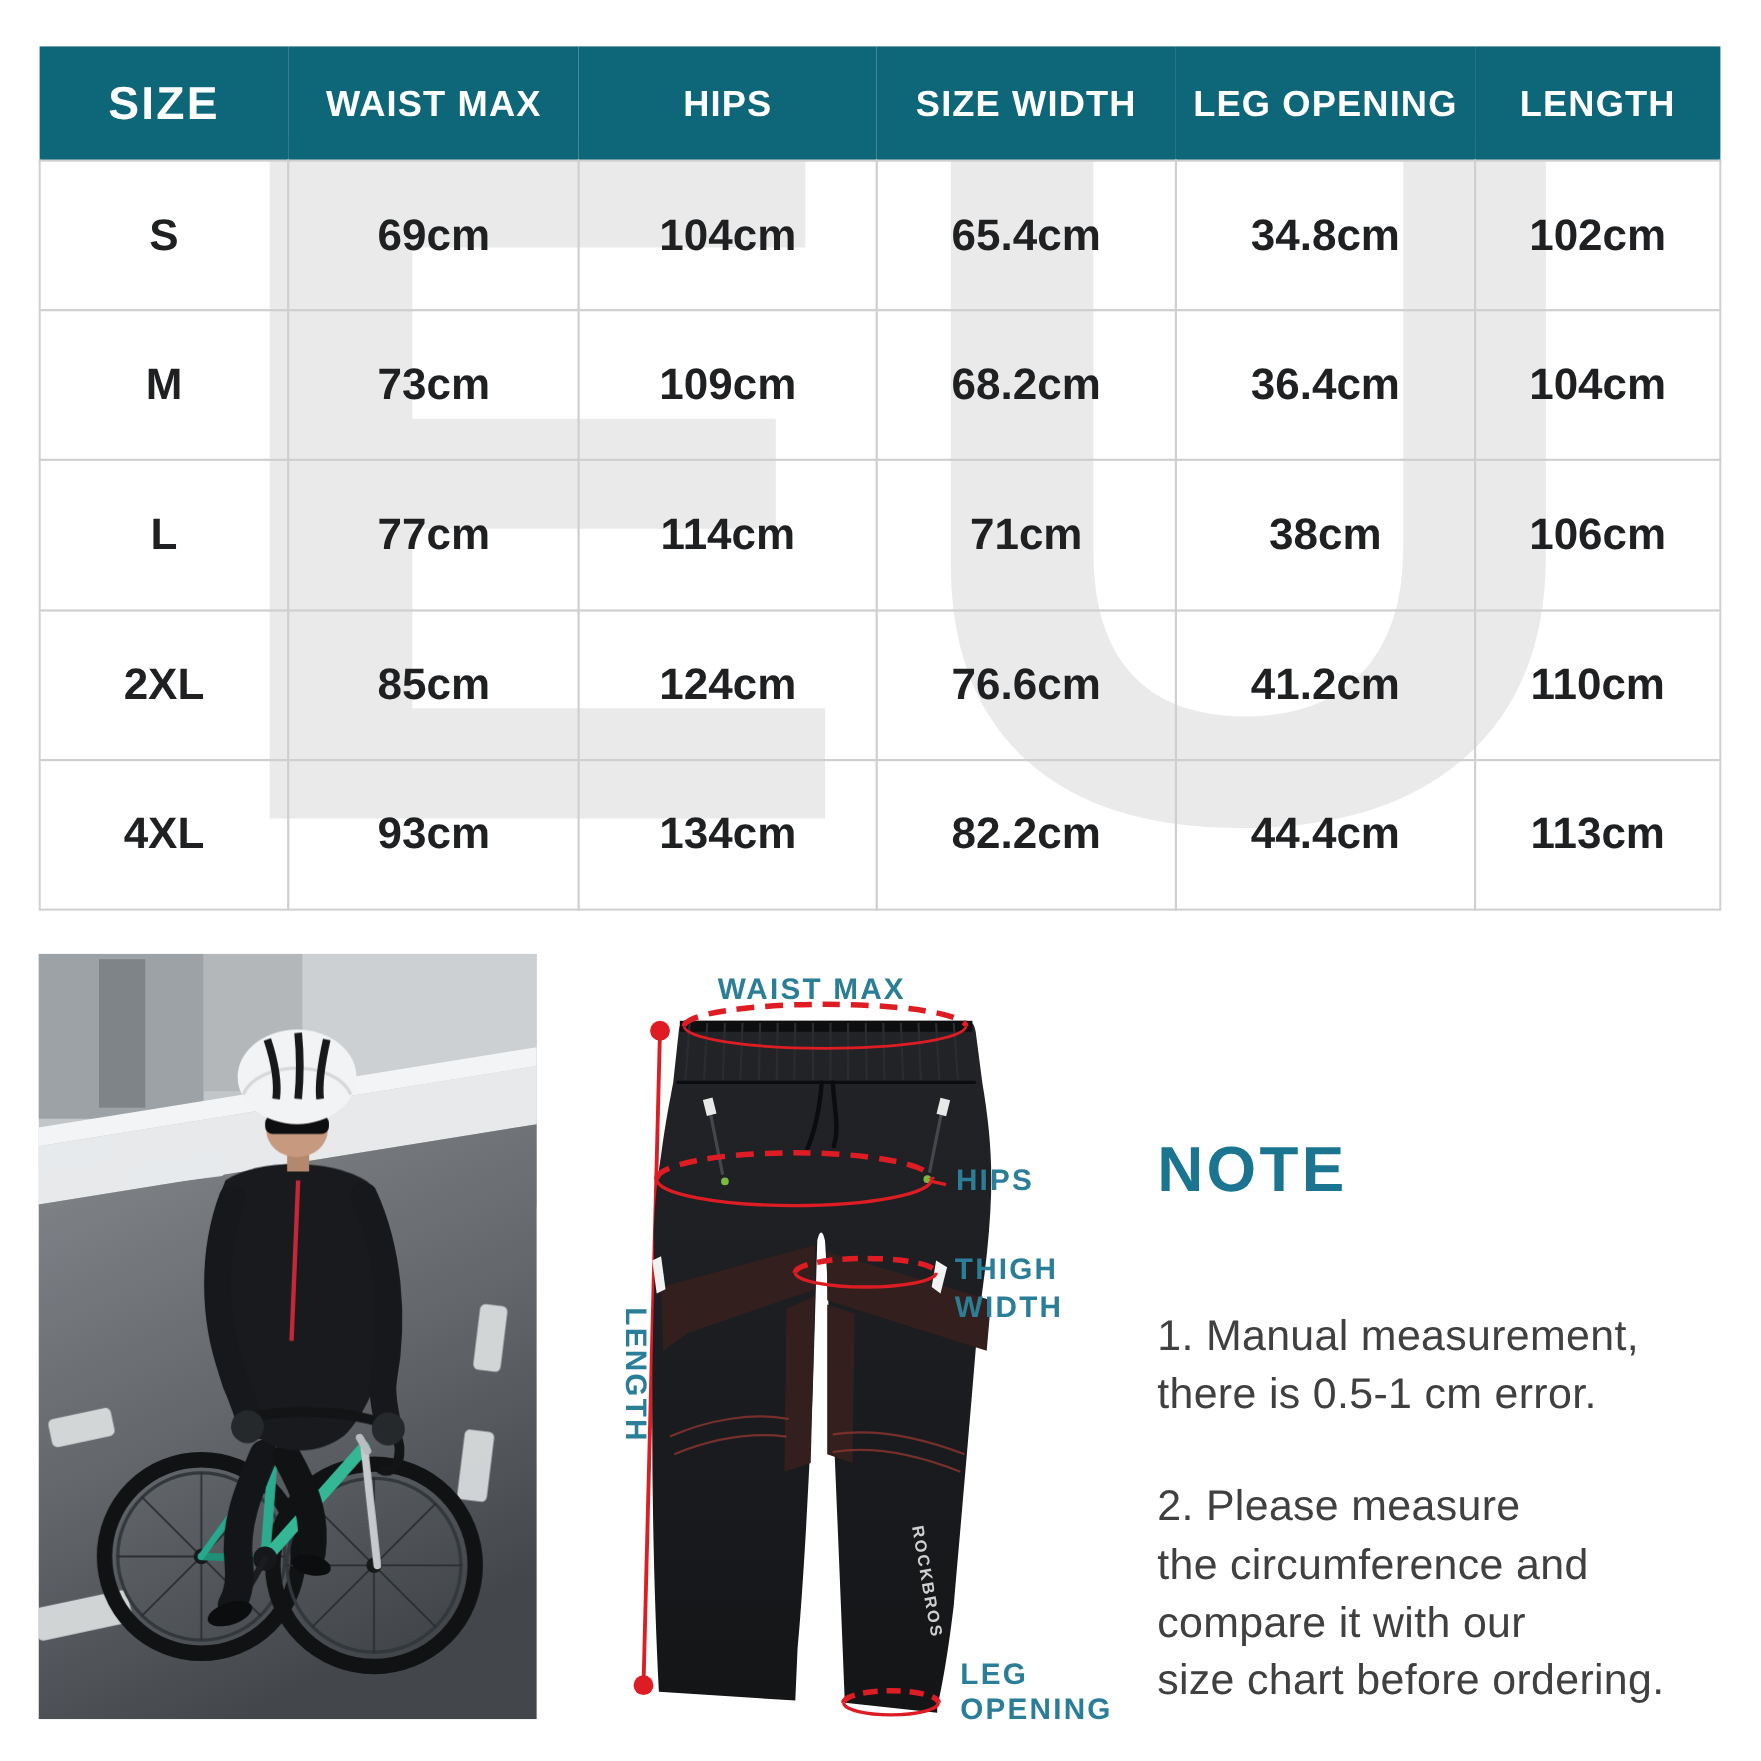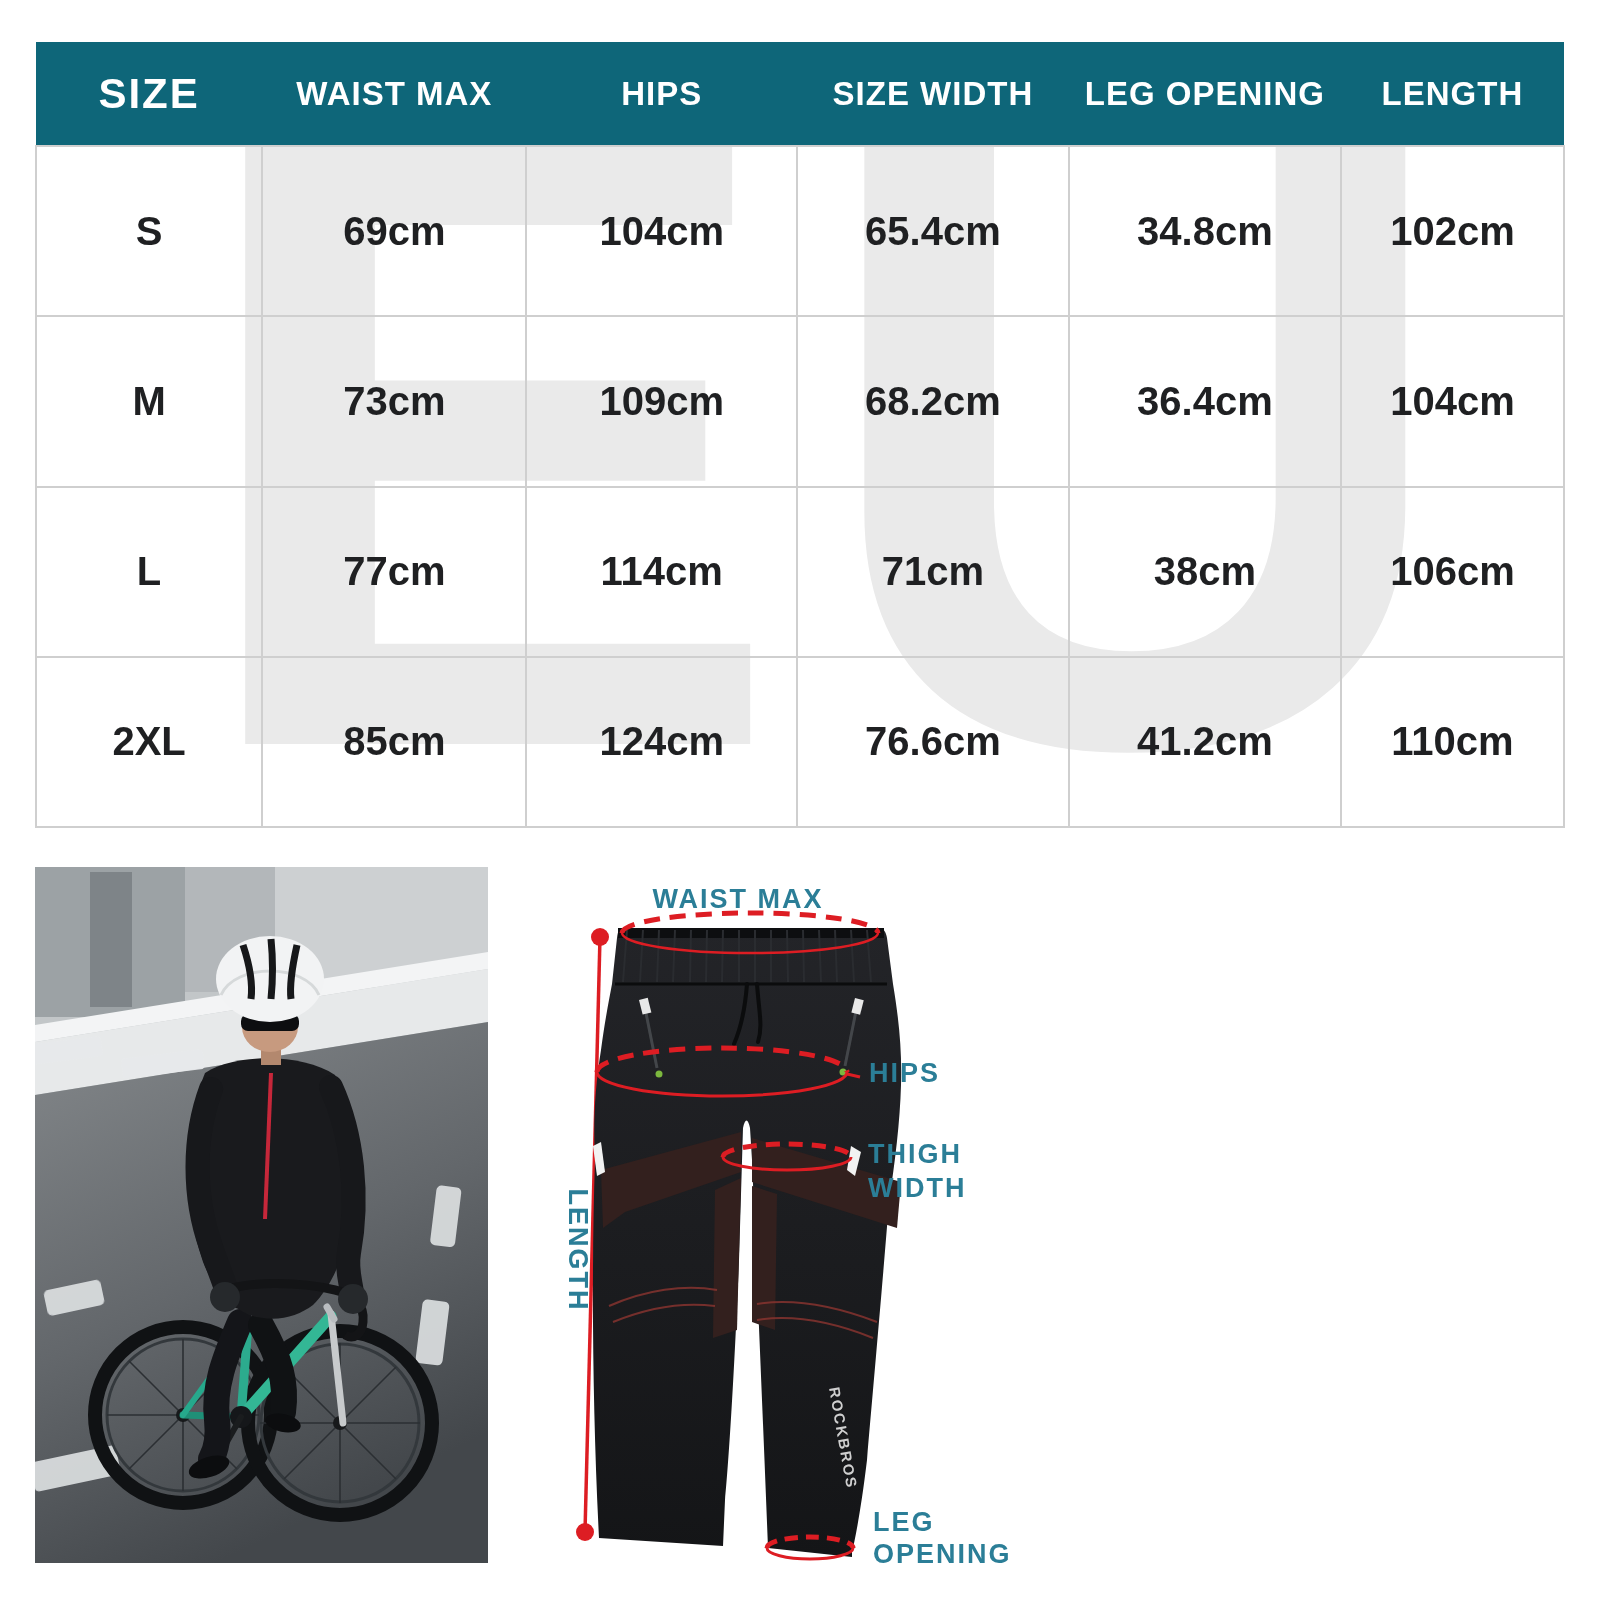--- a/index.html
+++ b/index.html
@@ -100,20 +100,28 @@
             <td>38cm</td>
             <td>106cm</td>
           </tr>
           <tr>
             <td>2XL</td>
             <td>85cm</td>
             <td>124cm</td>
             <td>76.6cm</td>
             <td>41.2cm</td>
             <td>110cm</td>
+          </tr>
+          <tr>
+            <td>4XL</td>
+            <td>93cm</td>
+            <td>134cm</td>
+            <td>82.2cm</td>
+            <td>44.4cm</td>
+            <td>113cm</td>
           </tr>
         </tbody>
     </table>
   </div>
 
   <div class="photo">
     <svg width="453" height="696" viewBox="0 0 453 696">
       <defs>
         <linearGradient id="roadg" x1="0" y1="0" x2="0.4" y2="1">
           <stop offset="0" stop-color="#84888b"></stop>
@@ -311,14 +319,23 @@
       <text class="mlabel" x="233" y="48" text-anchor="middle">WAIST MAX</text>
       <text class="mlabel" x="364" y="222">HIPS</text>
       <text class="mlabel" x="363" y="303">THIGH</text>
       <text class="mlabel" x="363" y="337">WIDTH</text>
       <text class="mlabel" x="72" y="398" text-anchor="middle" transform="rotate(90 72,390)">LENGTH</text>
       <text class="mlabel" x="368" y="671">LEG</text>
       <text class="mlabel" x="368" y="703">OPENING</text>
     </svg>
   </div>
 
+  <div class="note">
+    <h2>NOTE</h2>
+    <p class="first">1. Manual measurement,
+there is 0.5-1 cm error.</p>
+    <p class="second">2. Please measure
+the circumference and
+compare it with our
+size chart before ordering.</p>
+  </div>
 
 </div>
 
 </body></html>

